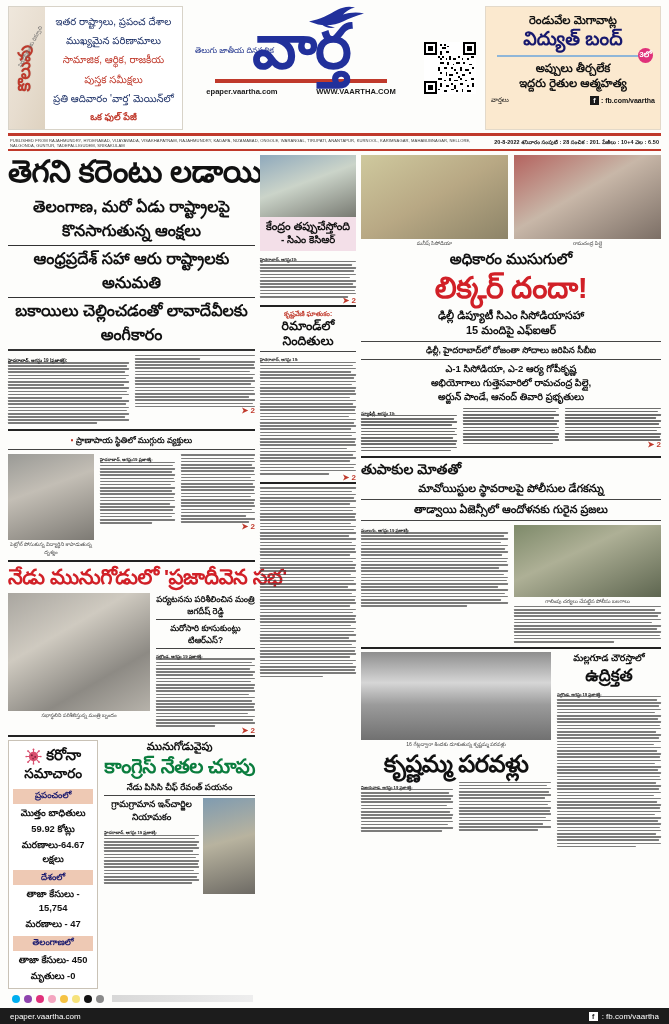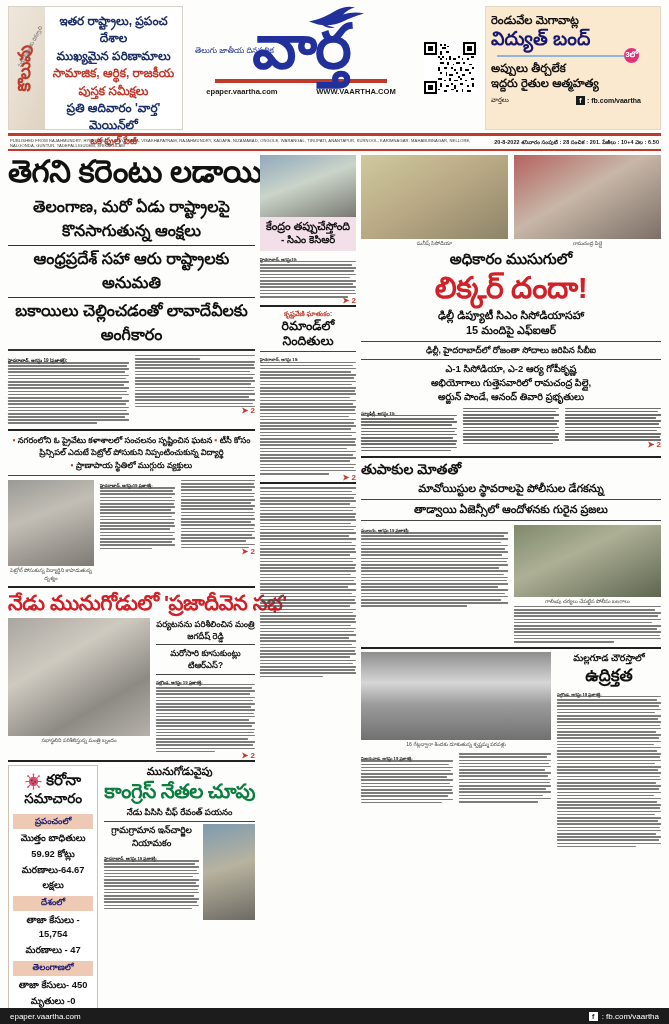--- a/index.html
+++ b/index.html
@@ -39,21 +39,21 @@
   .spine-sub {
     position: absolute; right: -9px; top: 36px;
     transform: rotate(-62deg);
     font-size: 5.2px; color: #6a6a6a; white-space: nowrap;
   }
   .mh-left-body {
     flex: 1; background:#fff; padding: 6px 4px 2px 4px;
     display: flex; flex-direction: column; justify-content: space-around;
     text-align: center;
   }
-  .mh-ad-line { font-size: 12px; color: #1b2f66; line-height: 1.45; font-weight: 700; }
+  .mh-ad-line { font-size: 10px; color: #1b2f66; line-height: 1.45; font-weight: 400; }
   .mh-ad-line.red { color: #c0392b; }
   .mh-ad-big { font-size: 9.4px; color: #c0392b; font-weight: bold; }
 
   .mh-center {
     flex: 1; position: relative;
     display: flex; flex-direction: column;
     align-items: center; justify-content: flex-start;
     padding-top: 12px;
   }
   .mh-tagline { font-size: 8px; color: #1b2f8a; position: absolute; left: 8px; top: 40px; }
@@ -71,21 +71,21 @@
   .mh-center-foot {
     display: flex; justify-content: space-around; width: 100%;
     margin-top: 4px; font-size: 7.6px; color: #1a1a1a; font-weight: bold;
   }
 
   .mh-qr { width: 62px; display: flex; align-items: center; justify-content: center; }
   .qr { width: 52px; height: 52px; }
 
   .mh-right {
     width: 176px; border: 1px solid #e3d9c9; background: #fbe9cf;
-    padding: 6px 19px 2px 5px; text-align: left; position: relative;
+    padding: 6px 5px 2px 5px; text-align: center; position: relative;
   }
   .mr-l1 { font-size: 11.5px; color: #111; font-weight: 600; line-height: 1.25; }
   .mr-l2 { font-size: 19px; color: #17186e; font-weight: bold; line-height: 1.15; margin-top: 1px; }
   .mr-rule { height: 2px; background: #8fb6d8; margin: 5px 6px 4px 6px; position: relative; }
   .pg-badge {
     position: absolute; right: -4px; top: -7px;
     width: 15px; height: 15px; border-radius: 50%;
     background: #e0317a; color:#fff; font-size: 8px; font-weight: bold;
     display:flex; align-items:center; justify-content:center;
   }
@@ -358,26 +358,20 @@
           </div>
         </div>
       </div>
 
       <div class="rule-thick"></div>
 
       <div>
         <div class="bullets" style="margin-top:4px">
           <div>
             <span class="dot">▪</span>
-            <span>నగరంలోని ఓ ప్రైవేటు కళాశాలలో సంచలనం సృష్టించిన ఘటన</span>
-            <span class="dot">▪</span>
-            <span style="font-size:8.2px">టీసీ కోసం ప్రిన్సిపల్ ఎదుటే పెట్రోల్ పోసుకుని నిప్పంటించుకున్న విద్యార్థి</span>
-          </div>
-          <div>
-            <span class="dot">▪</span>
             <span>ప్రాణాపాయ స్థితిలో ముగ్గురు వ్యక్తులు</span>
           </div>
         </div>
         <div class="rule-thin"></div>
         <div class="artcols">
           <div style="width:86px">
             <div class="photo" style="height:86px;background:linear-gradient(160deg,#9a9a96 0%,#c3beb5 40%,#7d7a74 100%)"></div>
             <div class="cap">పెట్రోల్ పోసుకున్న విద్యార్థిని కాపాడుతున్న దృశ్యం</div>
           </div>
           <div class="tcol txt">
@@ -735,20 +729,21 @@
           </div>
         </div>
       </div>
 
       <div class="rule-thick"></div>
 
       <div style="display:flex;gap:6px">
         <div style="flex:1">
           <div class="photo" style="height:88px;background:linear-gradient(180deg,#8e8e8e 0%,#d6d6d6 35%,#9b9b9b 60%,#717171 100%)"></div>
           <div class="cap">16 గేట్లద్వారా కిందకు దూకుతున్న కృష్ణమ్మ పరవళ్లు</div>
+          <div class="hl-black-lg" style="text-align:center;font-size:24px;margin-top:2px">కృష్ణమ్మ పరవళ్లు</div>
           <div class="artcols">
             <div class="tcol txt">
               <span style="font-size:4.2px;font-weight:bold;color:#111">విజయవాడ, ఆగస్టు 19 ప్రజాశక్తి:</span>
               <i style="width:100%"></i><i style="width:96%"></i><i style="width:100%"></i><i style="width:98%"></i>
               <i style="width:100%"></i><i style="width:94%"></i><i style="width:100%"></i><i style="width:97%"></i>
               <i style="width:100%"></i><i style="width:99%"></i><i style="width:100%"></i><i style="width:95%"></i>
               <i style="width:100%"></i><i style="width:88%"></i>
             </div>
             <div class="tcol txt">
               <i style="width:100%"></i>

